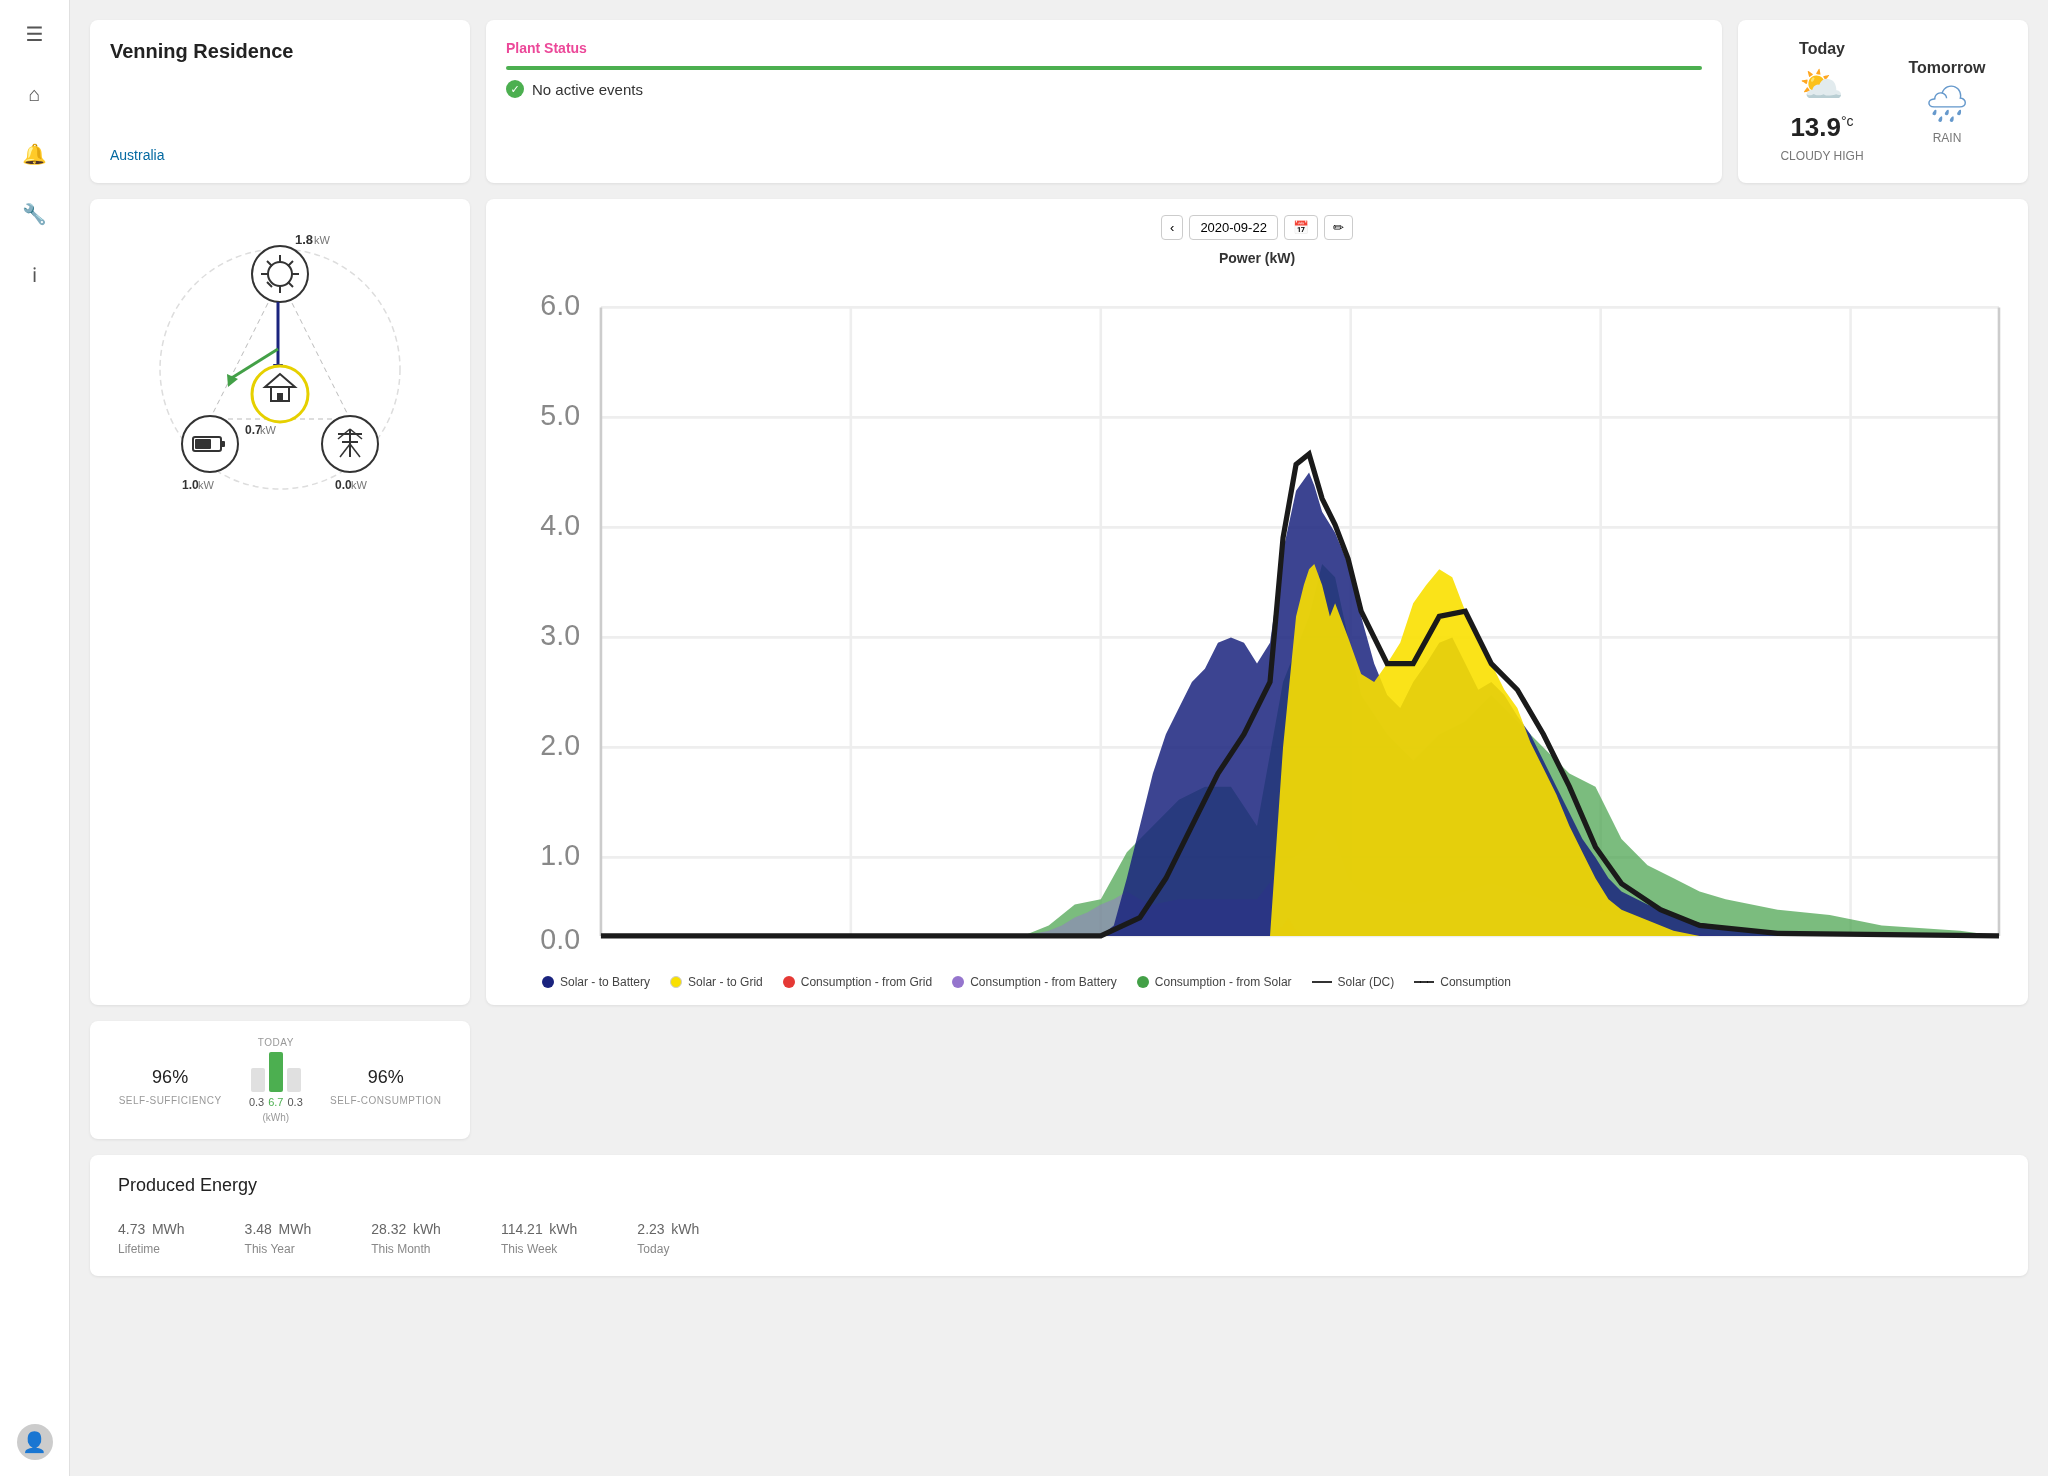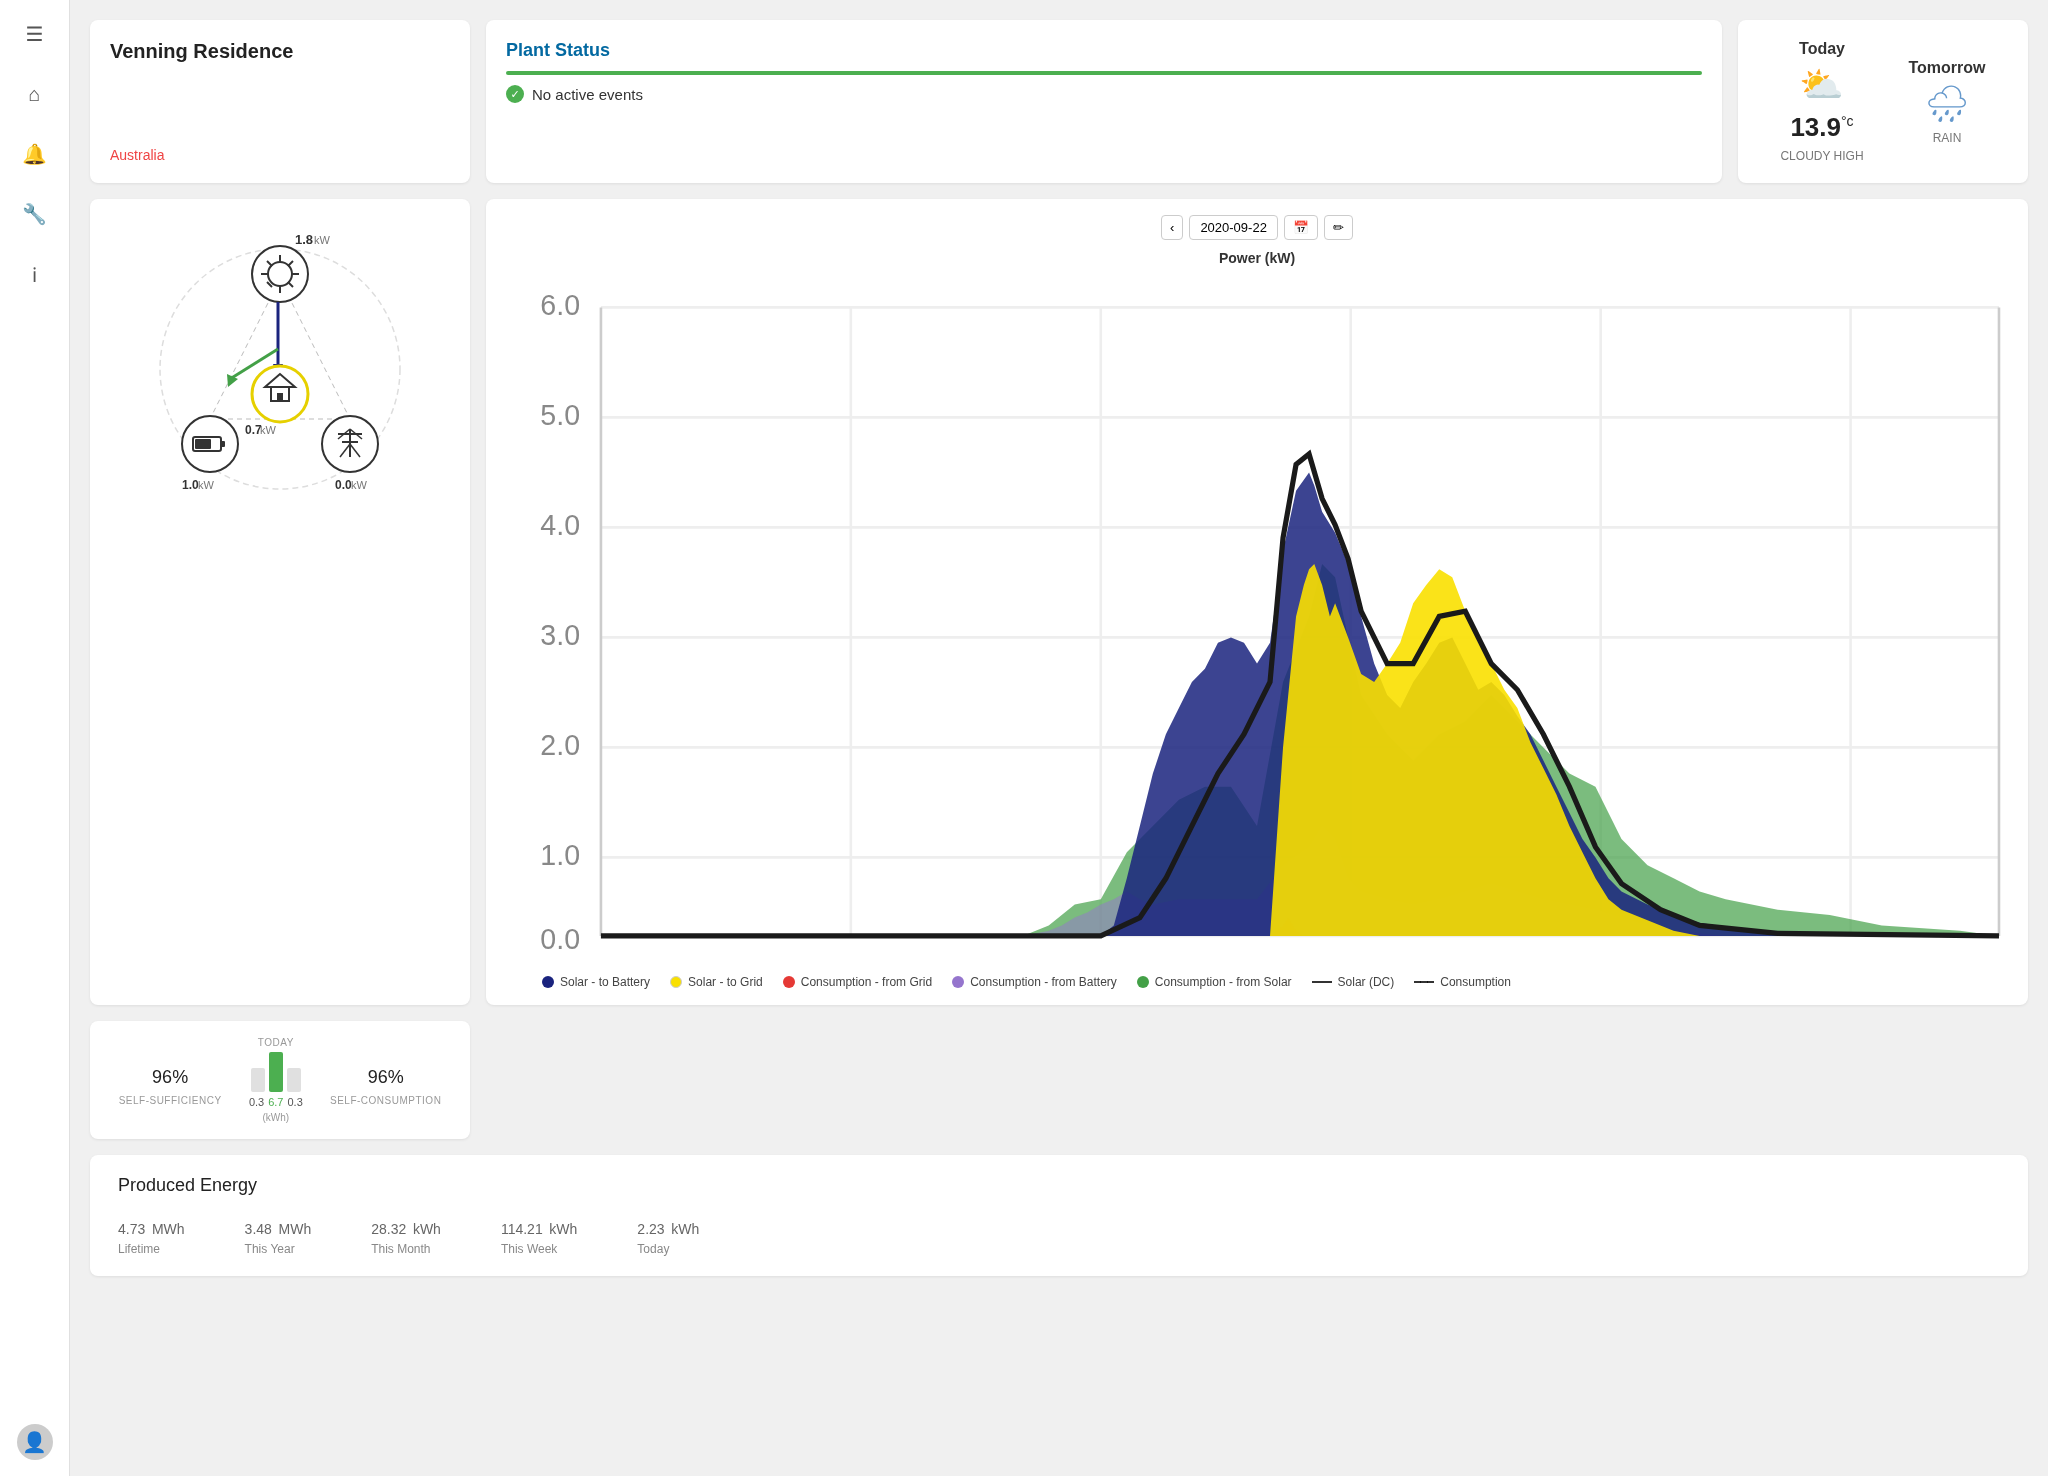--- a/index.html
+++ b/index.html
@@ -63,35 +63,35 @@
       display: flex;
       flex-direction: column;
     }
     .card-residence h2 {
       font-size: 20px;
       font-weight: 700;
       color: #222;
     }
     .card-residence .location {
       font-size: 14px;
-      color: #ef4444;
+      color: #0369a1;
       margin-top: auto;
       padding-top: 20px;
     }
 
     .card-plant-status {
       flex: 1;
       display: flex;
       flex-direction: column;
       gap: 10px;
     }
     .card-plant-status h2 {
-      font-size: 18px;
+      font-size: 14px;
       font-weight: 700;
-      color: #0369a1;
+      color: #ec4899;
     }
     .plant-status-bar {
       height: 4px;
       background: #4caf50;
       border-radius: 2px;
     }
     .plant-status-info {
       display: flex;
       align-items: center;
       gap: 8px;

